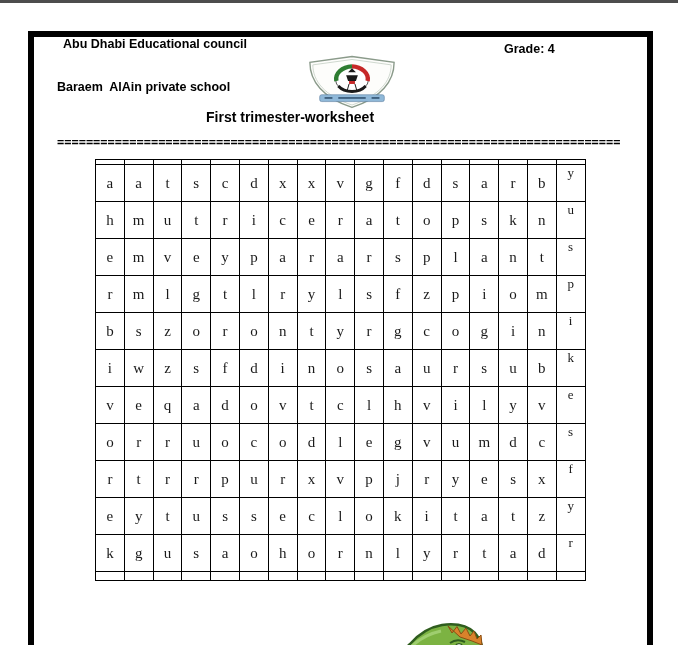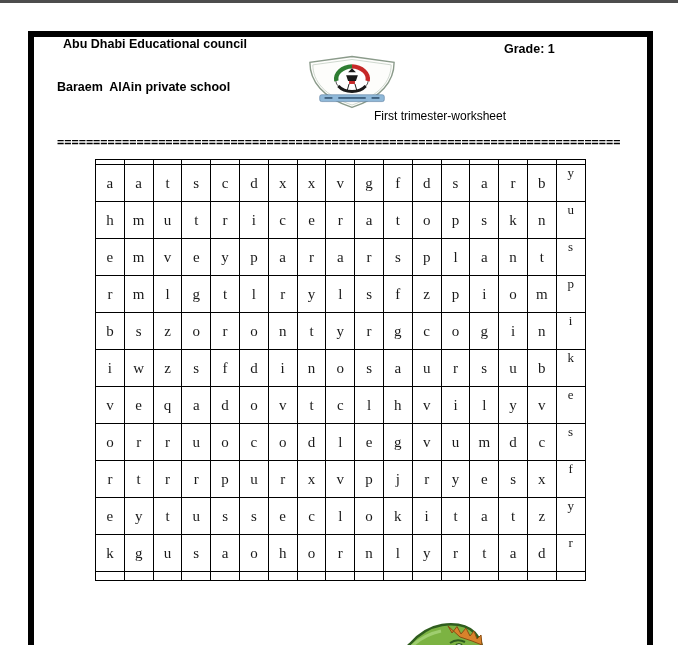--- a/index.html
+++ b/index.html
@@ -11,22 +11,22 @@
   .top-strip { position:absolute; top:0; left:0; width:678px; height:3px; background:#4d4d4d; }
   .page {
     position:absolute; left:28px; top:31px; width:625px; height:760px;
     border:6px solid #000; background:#fff;
   }
   
   .hdr-council { position:absolute; left:23px; top:0; font-size:12.5px; font-weight:bold;margin-left:6px; }
   .hdr-grade   { position:absolute; left:470px; top:5px; font-size:12.5px; font-weight:bold; }
   .hdr-school  { position:absolute; left:23px; top:43px; font-size:12.5px; font-weight:bold; white-space:pre;text-align:center; }
   .hdr-logo    { position:absolute; left:271px; top:18px; width:94px; height:54px; }
-  .hdr-title   { position:absolute; left:172px; top:72px; width:300px; text-align:right;
-                 font-size:12px; font-weight:normal; }
+  .hdr-title   { position:absolute; left:172px; top:72px; width:300px; text-align:left;
+                 font-size:14px; font-weight:bold; }
   .divider     { position:absolute; left:23px; top:98px; width:563px; height:18px;
                  font-family:"DejaVu Sans Mono", monospace; font-size:12px; font-weight:bold;
                  white-space:nowrap; overflow:hidden; letter-spacing:0; }
   
   .grid-wrap { position:absolute; left:61px; top:122px; }
   table.ws { border-collapse:collapse; table-layout:fixed; width:490px; }
   table.ws td {
     border:1px solid #000; width:28.8px; padding:0; text-align:center;
     font-family:"Liberation Serif", serif; font-size:15px; color:#1a1a1a;
     overflow:hidden;
@@ -43,21 +43,21 @@
   .dino { position:absolute; left:330px; top:580px; width:135px; height:75px; }
 </style>
 </head>
 <body>
 
 <div class="top-strip"></div>
 
 <div class="page">
 
   <div class="hdr-council">Abu Dhabi Educational council</div>
-  <div class="hdr-grade">Grade: 1</div>
+  <div class="hdr-grade">Grade: 4</div>
   <div class="hdr-school">Baraem  AlAin private school</div>
 
   <div class="hdr-logo">
     <svg width="94" height="54" viewBox="0 0 96 54" xmlns="http://www.w3.org/2000/svg">
       <path d="M48 1 L91 7 C91 26 78 43 48 53 C18 43 5 26 5 7 Z" fill="#fdfdfb" stroke="#8a9a8a" stroke-width="1.4"></path>
       <path d="M48 4 L88 9.5 C88 26 76 41 48 50.5 C20 41 8 26 8 9.5 Z" fill="none" stroke="#c3cec3" stroke-width="0.8"></path>
       <ellipse cx="48" cy="24" rx="17" ry="13" fill="#ffffff" stroke="#222" stroke-width="0.8"></ellipse>
       <path d="M48 11 A17 13 0 0 0 32 26" fill="none" stroke="#2e7d32" stroke-width="4.5"></path>
       <path d="M48 11 A17 13 0 0 1 64 26" fill="none" stroke="#c62828" stroke-width="4.5"></path>
       <path d="M34 31 A17 13 0 0 0 62 31" fill="none" stroke="#1a1a1a" stroke-width="3"></path>

